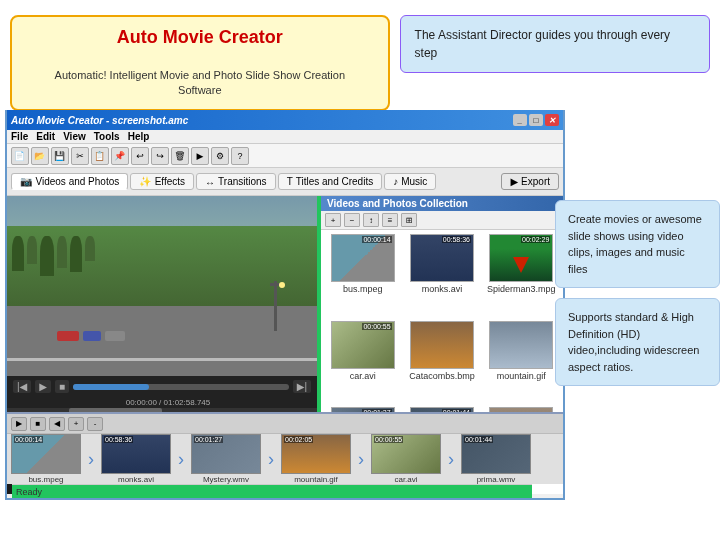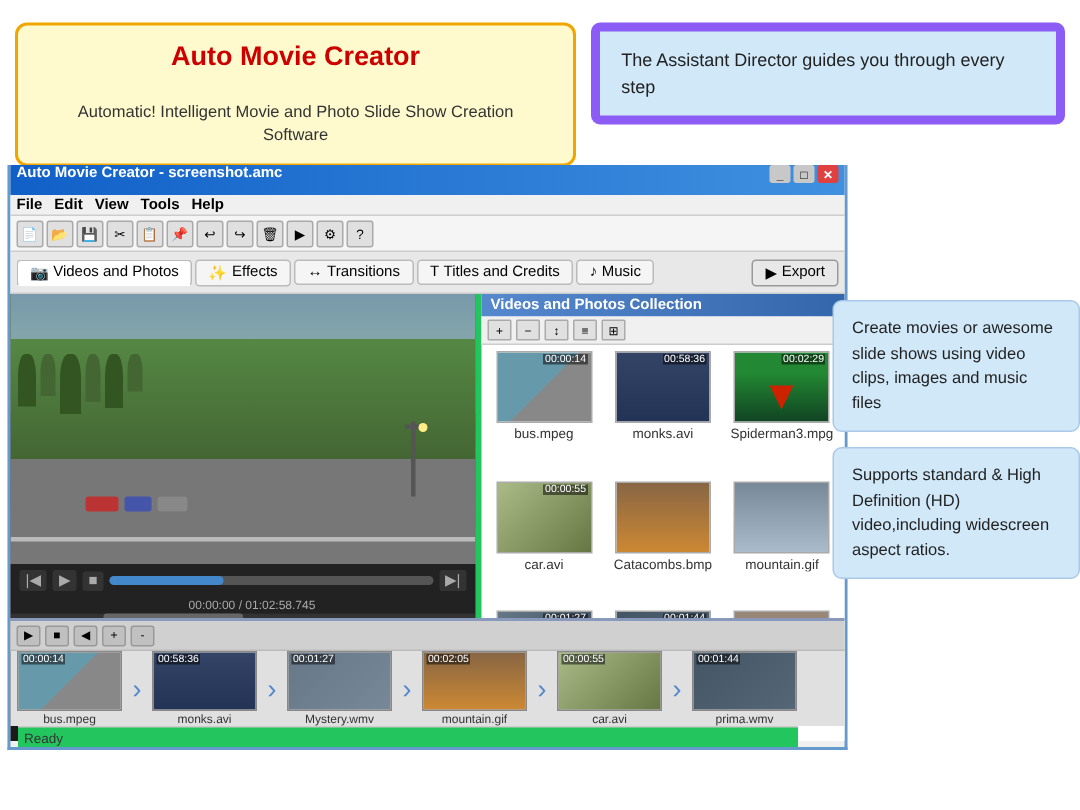--- a/index.html
+++ b/index.html
@@ -37,21 +37,21 @@
     }
 
     .brand-sub {
       color: #333;
       font-size: 11px;
       line-height: 1.4;
     }
 
     .assistant-box {
       background: #d0e8f8;
-      border: 6px solid #8b5cf6;
+      border: 1px solid #8b5cf6;
       border-radius: 6px;
       padding: 10px 14px;
       font-size: 12px;
       color: #222;
       line-height: 1.5;
       min-width: 170px;
       margin-left: auto;
     }
 
     
@@ -63,22 +63,24 @@
       height: 390px;
       background: #f0f0f0;
       border: 2px solid #6699cc;
       border-top: 0;
     }
 
     .app-titlebar {
       background: linear-gradient(to right, #1060c8, #4090e0);
       height: 20px;
       display: flex;
+      align-items: center;
       justify-content: space-between;
       padding: 0 4px;
+      font-style: italic;
     }
 
     .app-title-text {
       color: #fff;
       font-size: 10px;
       font-weight: bold;
     }
 
     .app-controls {
       display: flex;

